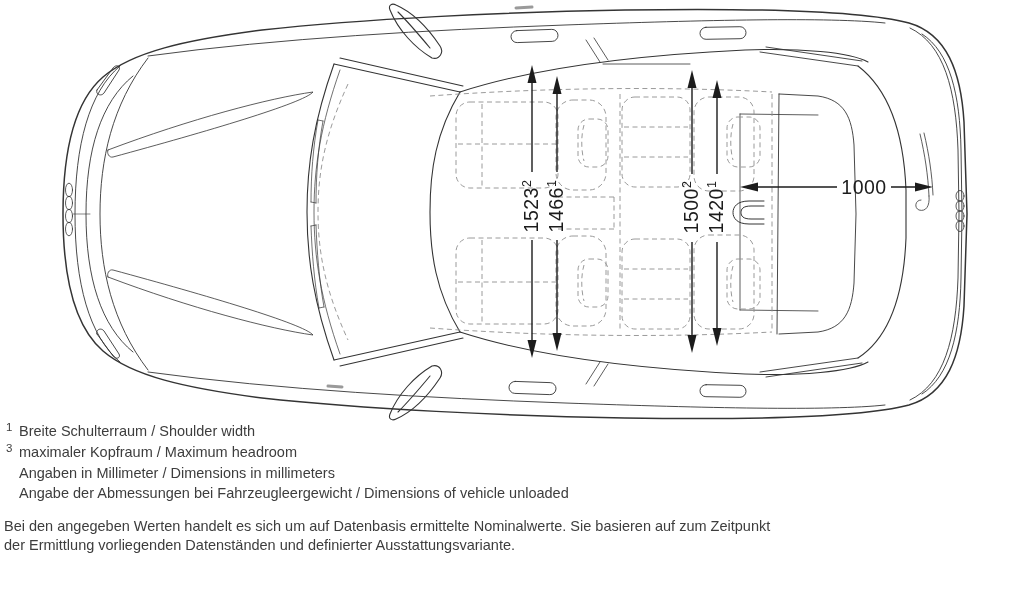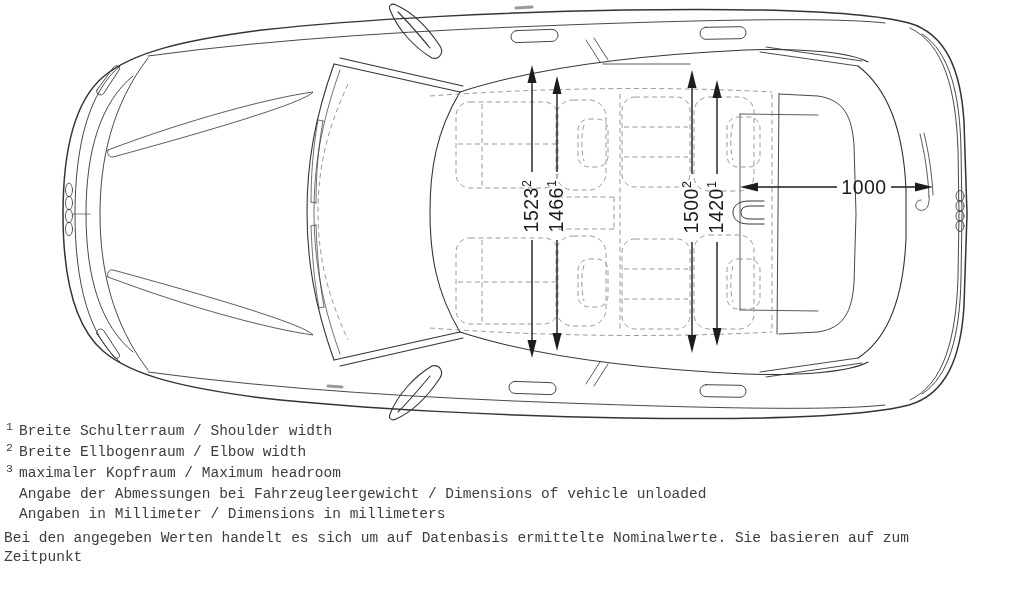--- a/index.html
+++ b/index.html
@@ -3,27 +3,27 @@
 <meta charset="utf-8">
 <style>
   html,body{margin:0;padding:0;background:#fff;}
   #stage{
     position:relative;width:1024px;height:603px;background:#fff;overflow:hidden;
     font-family:"Liberation Sans","DejaVu Sans",sans-serif;
   }
   #art{position:absolute;left:0;top:0;}
   .notes{
     position:absolute;left:6px;top:421px;width:960px;
-    font-size:14.5px;line-height:20px;color:#3d3d3d;font-family:Liberation Mono, monospace;
+    font-size:14.5px;line-height:20px;color:#3d3d3d;
   }
   .fn .sup{
     display:inline-block;width:13px;font-size:11.5px;
     position:relative;top:-5px;color:#3d3d3d;
   }
-  .para{margin-left:-2px;margin-top:5px;line-height:19px;}
+  .para{margin-left:-2px;margin-top:14px;line-height:19px;}
   svg text{font-family:"Liberation Sans","DejaVu Sans",sans-serif;fill:#1c1c1c;}
 </style>
 </head>
 <body>
 
 <div id="stage">
 
   <svg id="art" width="1024" height="603" viewBox="0 0 1024 603">
 
     <g fill="none" stroke="#343434" stroke-width="1.1" stroke-linecap="round" stroke-linejoin="round">
@@ -199,28 +199,26 @@
         <text stroke="none" x="864" y="193.5" text-anchor="middle" font-size="19.5" letter-spacing="0.5">1000</text>
       </g>
     </g>
   </svg>
 
   <div class="notes">
     <div class="fn">
       <span class="sup">1</span><span>Breite Schulterraum / Shoulder width</span>
     </div>
     <div class="fn">
-      <span class="sup">2</span><span>Breite Ellbogenraum / Elbow width</span>
-    </div>
-    <div class="fn">
       <span class="sup">3</span><span>maximaler Kopfraum / Maximum headroom</span>
     </div>
     <div class="fn">
+      <span class="sup"></span><span>Angaben in Millimeter / Dimensions in millimeters</span>
+    </div>
+    <div class="fn">
       <span class="sup"></span><span>Angabe der Abmessungen bei Fahrzeugleergewicht / Dimensions of vehicle unloaded</span>
-    </div>
-    <div class="fn">
-      <span class="sup"></span><span>Angaben in Millimeter / Dimensions in millimeters</span>
     </div>
     <div class="para">
       <div>Bei den angegeben Werten handelt es sich um auf Datenbasis ermittelte Nominalwerte. Sie basieren auf zum Zeitpunkt</div>
+      <div>der Ermittlung vorliegenden Datenständen und definierter Ausstattungsvariante.</div>
     </div>
   </div>
 </div>
 
 </body></html>

